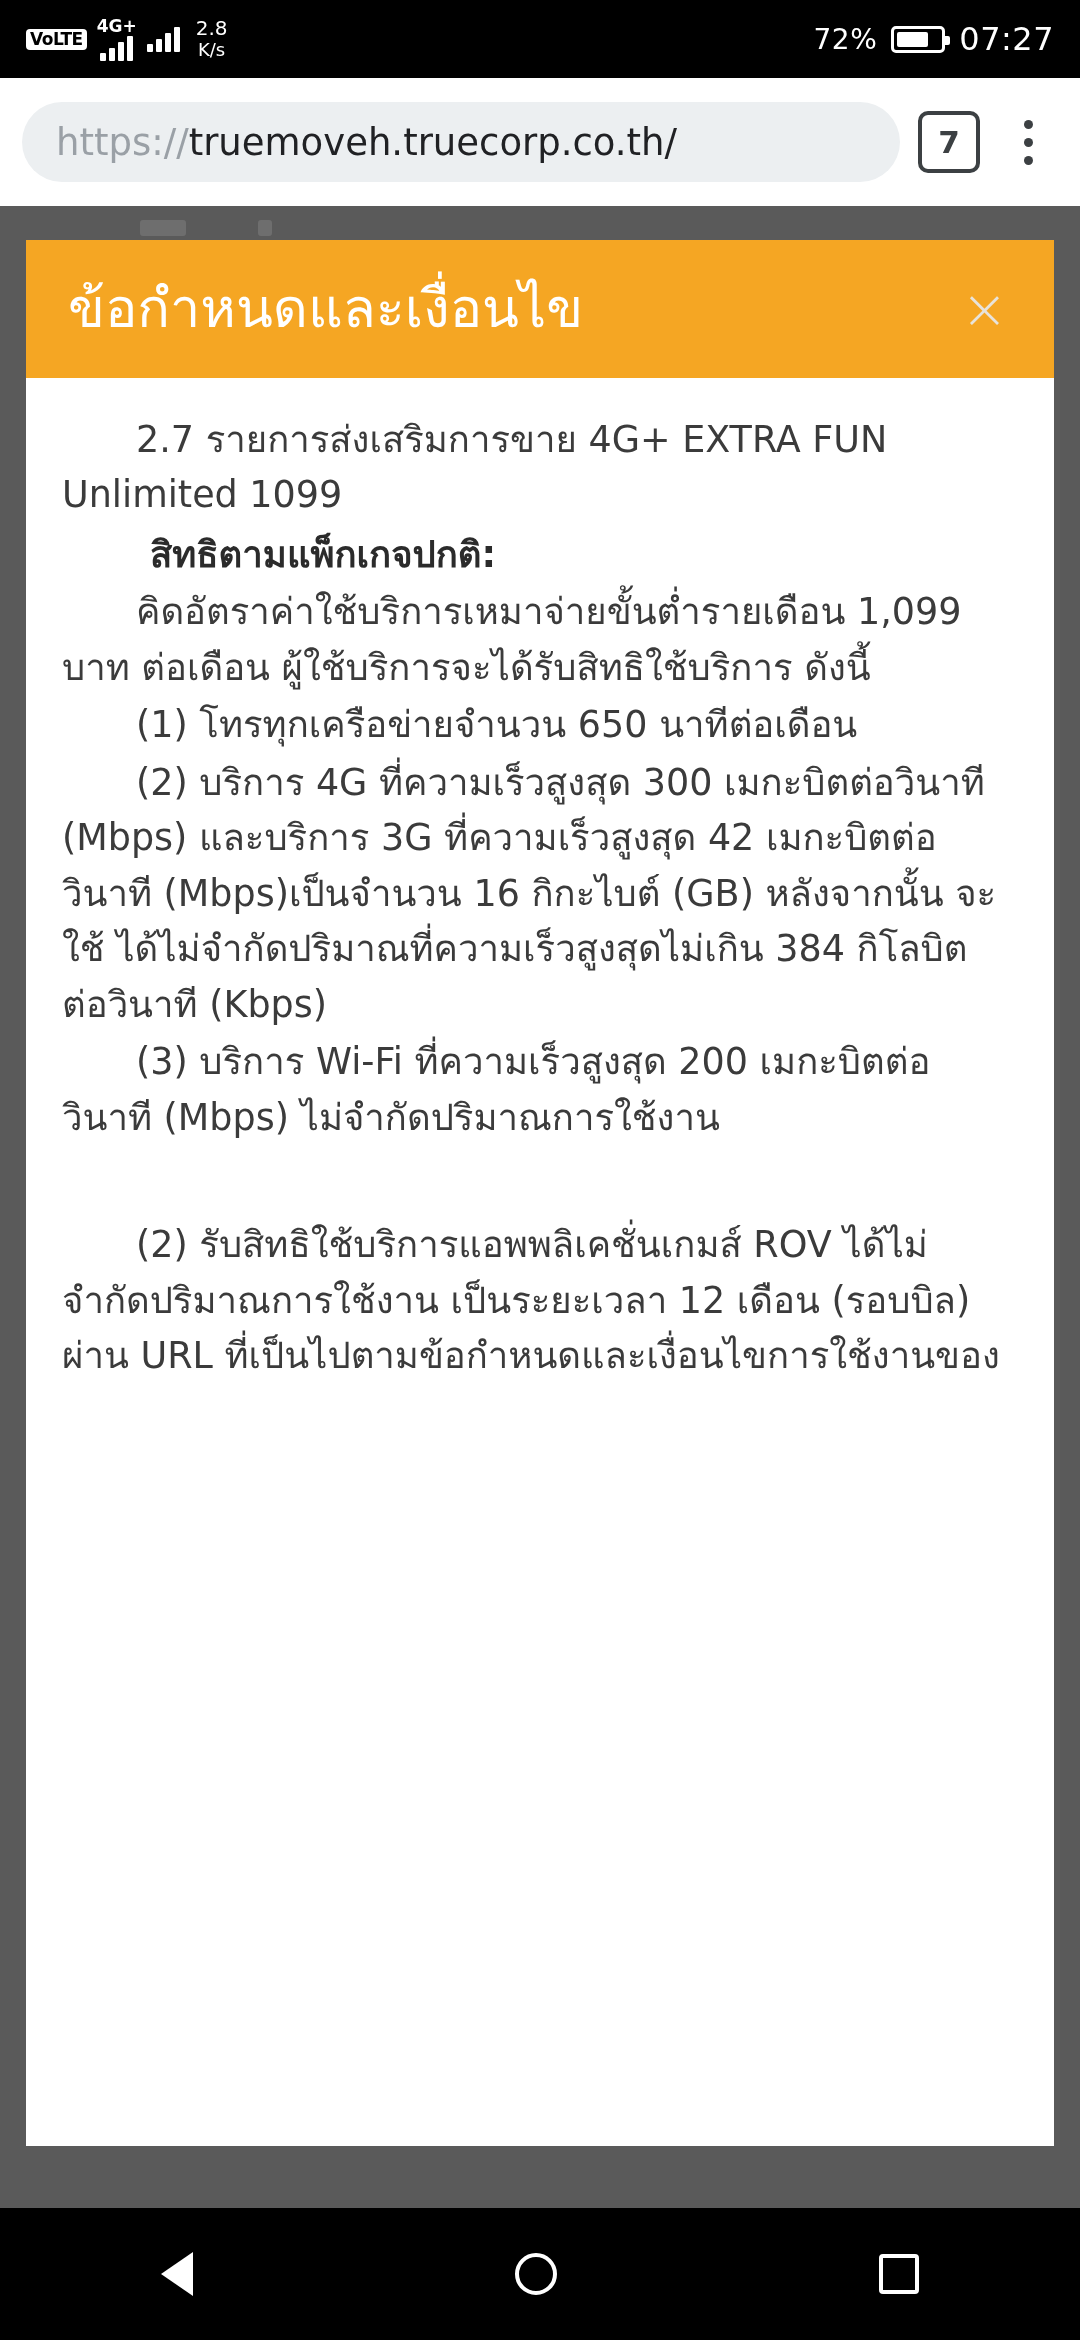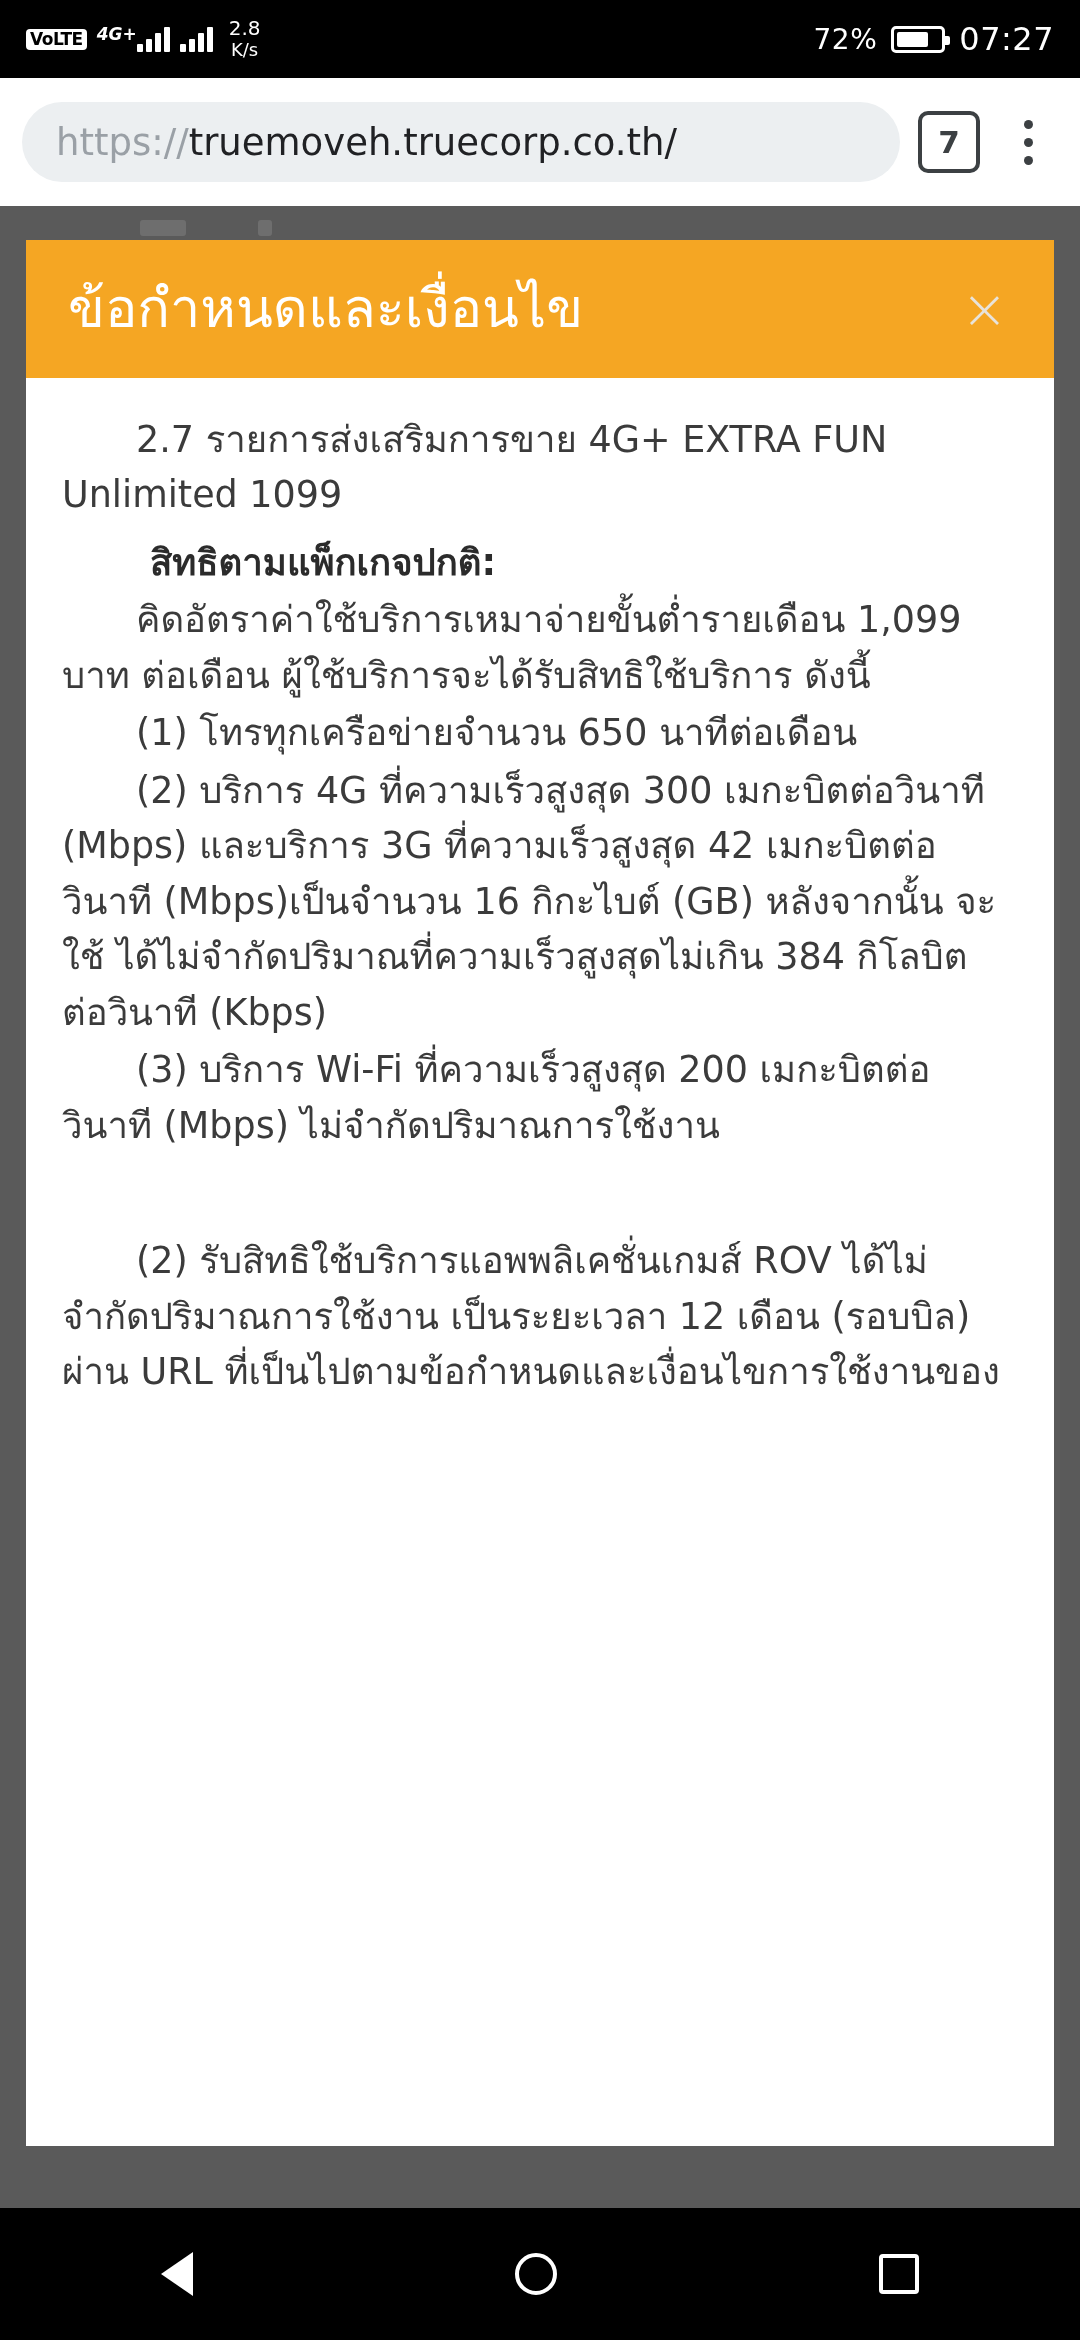--- a/index.html
+++ b/index.html
@@ -34,21 +34,21 @@
   .volte-badge {
     background: #fff;
     color: #000;
     font-size: 17px;
     font-weight: bold;
     border-radius: 4px;
     padding: 2px 4px;
     line-height: 1;
     letter-spacing: -0.5px;
   }
-  .net-stack { display: flex; flex-direction: row; align-items: flex-start; line-height: 1; font-style: italic; }
+  .net-stack { display: flex; flex-direction: column; align-items: center; line-height: 1; }
   .net-label { font-size: 17px; font-weight: bold; }
   .bars { display: flex; align-items: flex-end; gap: 3px; height: 26px; }
   .bars i { width: 6px; background: #fff; display: block; border-radius: 1px; }
   .bars i:nth-child(1) { height: 8px; }
   .bars i:nth-child(2) { height: 13px; }
   .bars i:nth-child(3) { height: 19px; }
   .bars i:nth-child(4) { height: 25px; }
   .speed {
     font-size: 20px;
     line-height: 22px;
@@ -176,21 +176,21 @@
     color: #3b3b3b;
     font-size: 36.5px;
     line-height: 1.52;
   }
   .modal-body p { margin: 0 0 2px 0; }
   .modal-body p.indent { text-indent: 74px; }
   .modal-body p.bold-head {
     font-weight: bold;
     color: #2b2b2b;
     text-indent: 88px;
-    margin-top: 12px;
+    margin-top: 4px;
   }
   .spacer-sm { height: 30px; }
   .spacer-md { height: 36px; }
 
   
   .navbar {
     height: 132px;
     background: #000;
     display: flex;
     align-items: center;

